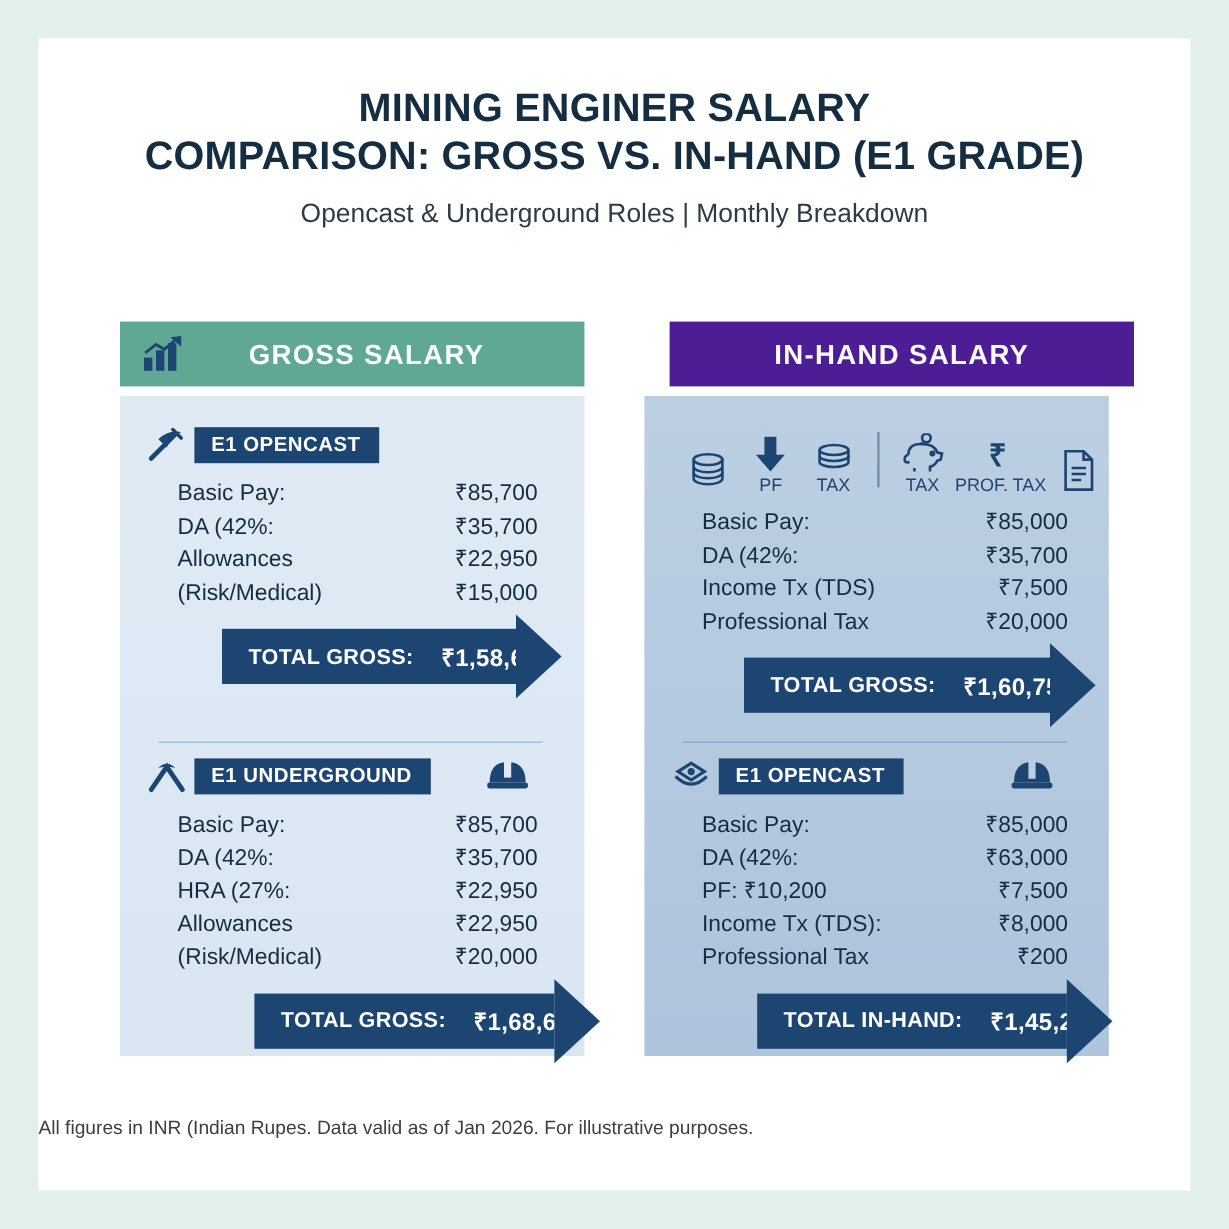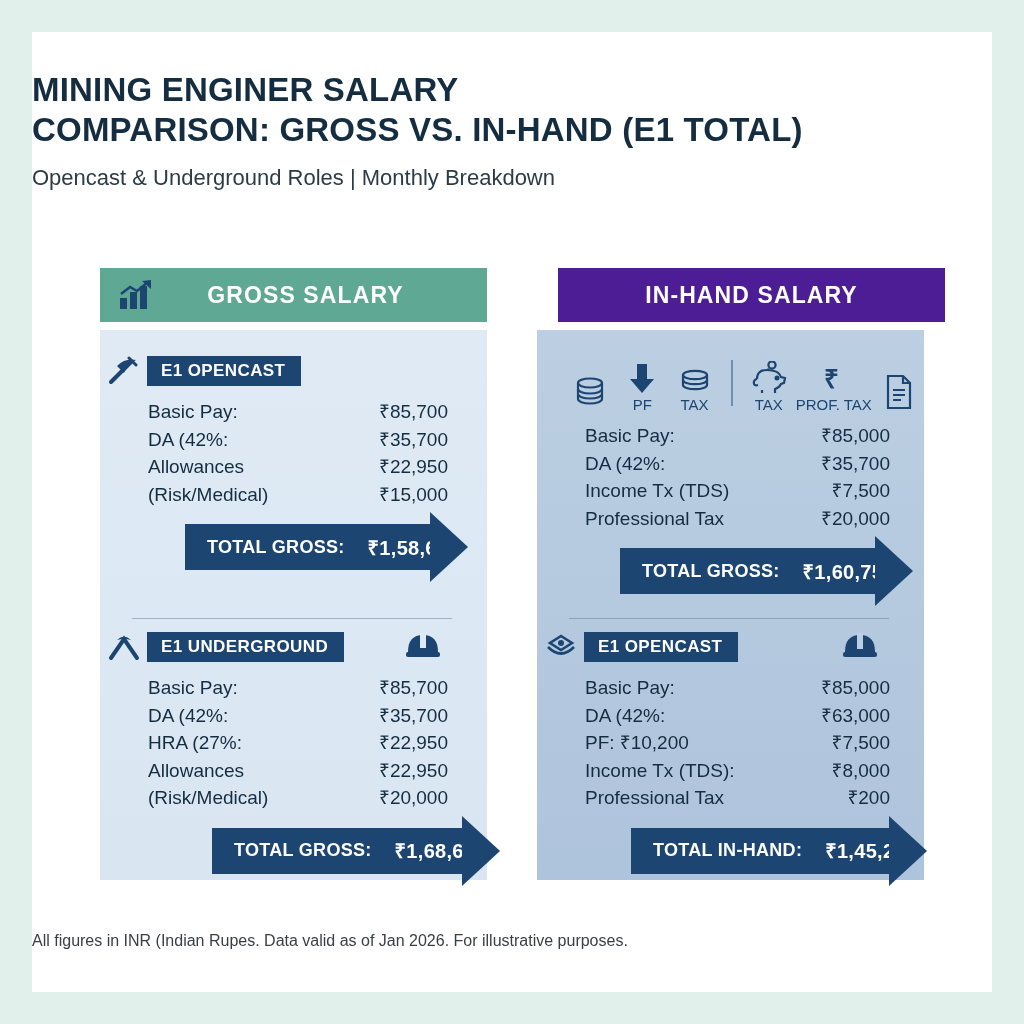--- a/index.html
+++ b/index.html
@@ -15,21 +15,21 @@
     background: #e2f0ec;
   }
   .page {
     position: absolute;
     left: 32px; top: 32px;
     width: 960px; height: 960px;
     background: #ffffff;
   }
 
   
-  .title-wrap { position: absolute; left: 0; top: 38px; width: 960px; }
+  .title-wrap { position: absolute; left: 0; top: 38px; width: 960px; text-align: center; }
   .title-line {
     font-weight: bold;
     color: #152d40;
     letter-spacing: 0.2px;
     line-height: 1.22;
     font-size: 33px;
     white-space: nowrap;
   }
   .title-line.l2 { font-size: 33px; }
   .subtitle {
@@ -62,21 +62,21 @@
 
   
   .card { position: absolute; top: 298px; width: 387px; height: 550px; }
   #card-gross { left: 68px; background: linear-gradient(180deg,#dfeaf4 0%, #d9e6f2 100%); }
   #card-inhand { left: 505px; background: linear-gradient(180deg,#bccfe2 0%, #aec4dc 100%); }
 
   .section { position: absolute; left: 0; width: 100%; }
   .sec-top { top: 24px; }
   .sec-bot { top: 300px; }
 
-  .badge-row { display: flex; align-items: center; height: 34px; padding-left: 7px; position: relative; }
+  .badge-row { display: flex; align-items: center; height: 34px; padding-left: 22px; position: relative; }
   .badge-icon { width: 34px; height: 30px; margin-right: 6px; flex: 0 0 auto; }
   .badge {
     background: #1d4572;
     color: #fff;
     font-size: 17px;
     font-weight: bold;
     letter-spacing: 0.4px;
     padding: 6px 16px 7px 14px;
     line-height: 1;
     white-space: nowrap;
@@ -155,21 +155,21 @@
   }
 </style>
 </head>
 <body>
 
 <div id="root">
   <div class="page">
 
     <div class="title-wrap">
       <div class="title-line l1">MINING ENGINER SALARY</div>
-      <div class="title-line l2">COMPARISON: GROSS VS. IN-HAND (E1 TOTAL)</div>
+      <div class="title-line l2">COMPARISON: GROSS VS. IN-HAND (E1 GRADE)</div>
       <div class="subtitle">Opencast &amp; Underground Roles | Monthly Breakdown</div>
     </div>
 
     <div class="col-head" id="head-gross">
       <span class="hd-icon">
         <svg viewBox="0 0 36 30" width="36" height="30" aria-hidden="true">
           <rect x="2" y="18" width="7" height="11" fill="#1d4572"></rect>
           <rect x="12" y="12" width="7" height="17" fill="#1d4572"></rect>
           <rect x="22" y="6" width="7" height="23" fill="#1d4572"></rect>
           <polyline points="3,14 12,7 19,11 30,2" fill="none" stroke="#1d4572" stroke-width="2.4"></polyline>

